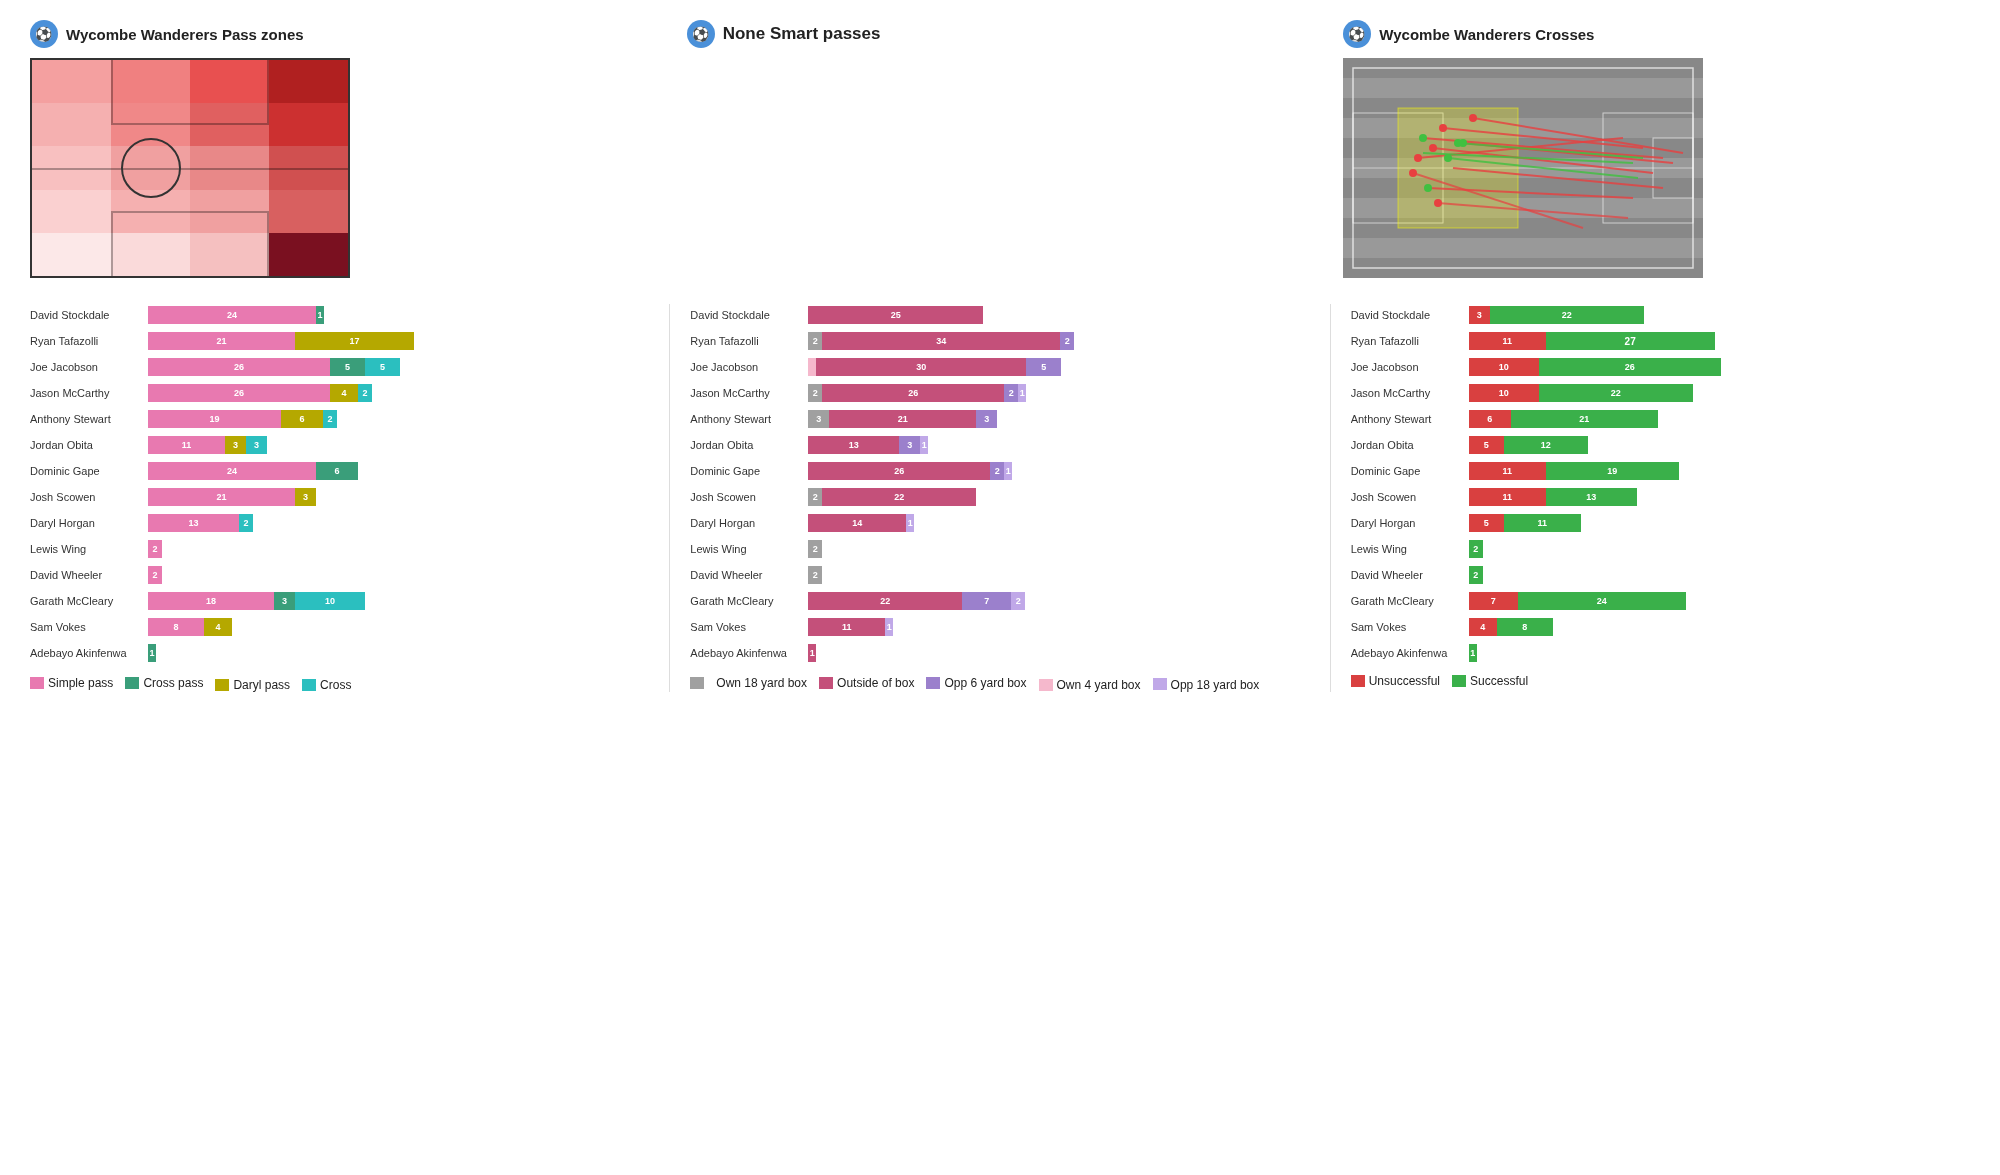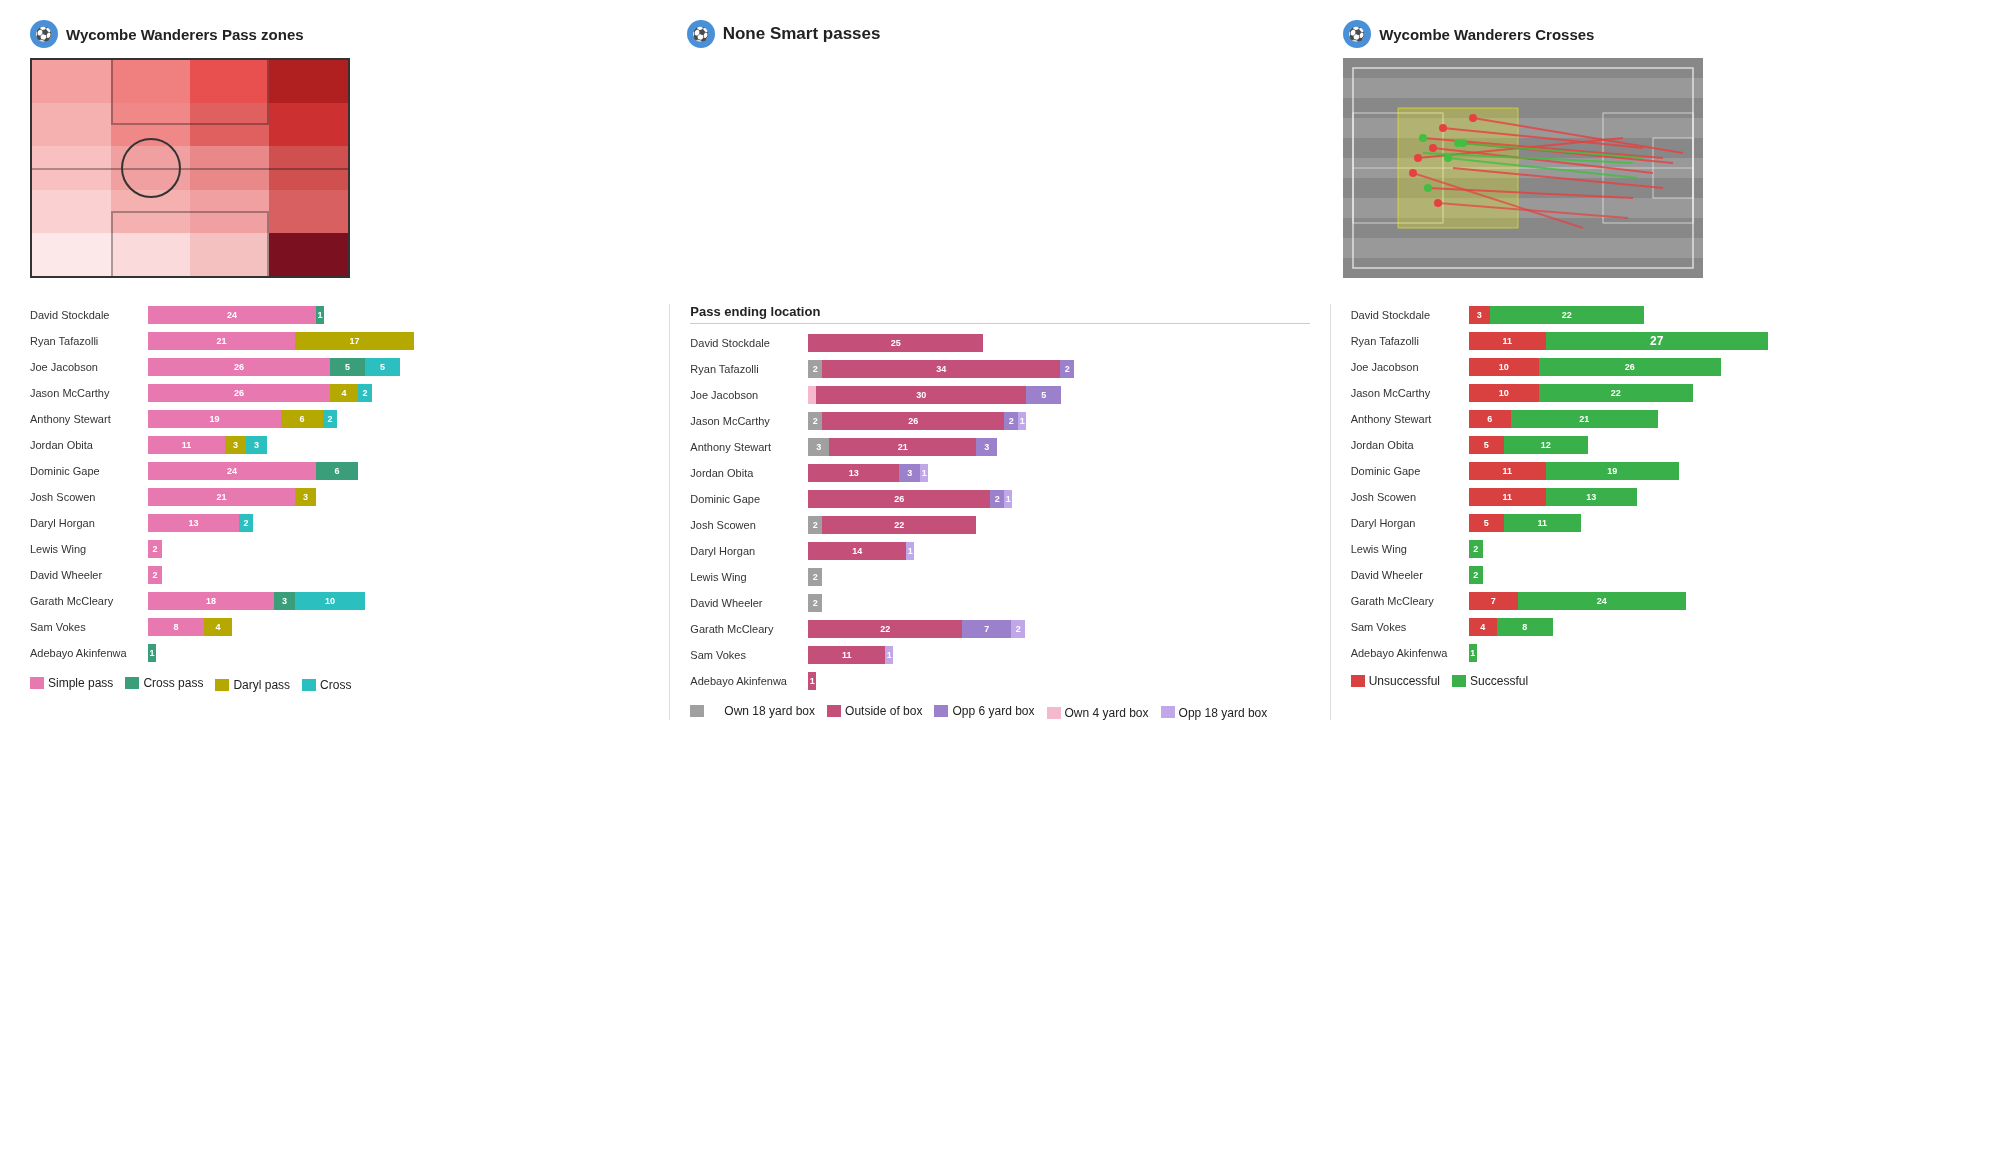--- a/index.html
+++ b/index.html
@@ -241,21 +241,20 @@
           <span>Daryl pass</span>
         </div>
         <div style="display:flex; align-items:center; gap:4px; margin-top:4px;">
           <div style="width:14px; height:12px; background:#2bbfbf;"></div>
           <span>Cross</span>
         </div>
       </div>
     </div>
 
     <div style="flex:1; padding:0 20px; border-right:1px solid #ddd;">
-      <div style="font-size:13px; font-weight:bold; margin-bottom:8px; border-bottom:1px solid #ccc; padding-bottom:4px;">Pass ending location</div>
 
       <div id="pass-end-rows">
           <div style="display: flex; align-items: center; margin-bottom: 4px; height: 22px;">
             <div style="width: 118px; font-size: 11px; color: rgb(51, 51, 51); flex-shrink: 0; text-align: left; padding-right: 4px; white-space: nowrap; overflow: hidden; text-overflow: ellipsis;">David Stockdale</div>
             <div style="display: flex; align-items: center; height: 18px;">
               <div style="height: 18px; width: 175px; background: rgb(196, 80, 122); display: flex; align-items: center; justify-content: center; font-size: 9px; color: rgb(255, 255, 255); font-weight: bold; min-width: 8px;">25</div>
             </div>
           </div>
           <div style="display: flex; align-items: center; margin-bottom: 4px; height: 22px;">
             <div style="width: 118px; font-size: 11px; color: rgb(51, 51, 51); flex-shrink: 0; text-align: left; padding-right: 4px; white-space: nowrap; overflow: hidden; text-overflow: ellipsis;">Ryan Tafazolli</div>
@@ -349,21 +348,21 @@
           </div>
           <div style="display: flex; align-items: center; margin-bottom: 4px; height: 22px;">
             <div style="width: 118px; font-size: 11px; color: rgb(51, 51, 51); flex-shrink: 0; text-align: left; padding-right: 4px; white-space: nowrap; overflow: hidden; text-overflow: ellipsis;">Adebayo Akinfenwa</div>
             <div style="display: flex; align-items: center; height: 18px;">
               <div style="height: 18px; width: 8px; background: rgb(196, 80, 122); display: flex; align-items: center; justify-content: center; font-size: 9px; color: rgb(255, 255, 255); font-weight: bold; min-width: 8px;">1</div>
             </div>
           </div>
         </div>
 
       <div style="display:flex; flex-wrap:wrap; gap:4px 12px; margin-top:10px;">
-        <div style="display:flex; align-items:center; gap:20px;">
+        <div style="display:flex; align-items:center; gap:12px;">
           <div style="width:14px; height:12px; background:#a0a0a0;"></div>
           <span>Own 18 yard box</span>
         </div>
         <div style="display:flex; align-items:center; gap:4px;">
           <div style="width:14px; height:12px; background:#c4507a;"></div>
           <span>Outside of box</span>
         </div>
         <div style="display:flex; align-items:center; gap:4px;">
           <div style="width:14px; height:12px; background:#9b80cc;"></div>
           <span>Opp 6 yard box</span>
@@ -386,21 +385,21 @@
             <div style="width: 118px; font-size: 11px; color: rgb(51, 51, 51); flex-shrink: 0; text-align: left; padding-right: 4px; white-space: nowrap; overflow: hidden; text-overflow: ellipsis;">David Stockdale</div>
             <div style="display: flex; align-items: center; height: 18px;">
               <div style="height: 18px; width: 21px; background: rgb(217, 64, 64); display: flex; align-items: center; justify-content: center; font-size: 9px; color: rgb(255, 255, 255); font-weight: bold; min-width: 8px;">3</div>
               <div style="height: 18px; width: 154px; background: rgb(58, 176, 74); display: flex; align-items: center; justify-content: center; font-size: 9px; color: rgb(255, 255, 255); font-weight: bold; min-width: 8px;">22</div>
             </div>
           </div>
           <div style="display: flex; align-items: center; margin-bottom: 4px; height: 22px;">
             <div style="width: 118px; font-size: 11px; color: rgb(51, 51, 51); flex-shrink: 0; text-align: left; padding-right: 4px; white-space: nowrap; overflow: hidden; text-overflow: ellipsis;">Ryan Tafazolli</div>
             <div style="display: flex; align-items: center; height: 18px;">
               <div style="height: 18px; width: 77px; background: rgb(217, 64, 64); display: flex; align-items: center; justify-content: center; font-size: 9px; color: rgb(255, 255, 255); font-weight: bold; min-width: 8px;">11</div>
-              <div style="height: 18px; width: 222px; background: rgb(58, 176, 74); display: flex; align-items: center; justify-content: center; font-size: 12px; color: rgb(255, 255, 255); font-weight: bold; min-width: 8px;">27</div>
+              <div style="height: 18px; width: 169px; background: rgb(58, 176, 74); display: flex; align-items: center; justify-content: center; font-size: 10px; color: rgb(255, 255, 255); font-weight: bold; min-width: 8px;">27</div>
             </div>
           </div>
           <div style="display: flex; align-items: center; margin-bottom: 4px; height: 22px;">
             <div style="width: 118px; font-size: 11px; color: rgb(51, 51, 51); flex-shrink: 0; text-align: left; padding-right: 4px; white-space: nowrap; overflow: hidden; text-overflow: ellipsis;">Joe Jacobson</div>
             <div style="display: flex; align-items: center; height: 18px;">
               <div style="height: 18px; width: 70px; background: rgb(217, 64, 64); display: flex; align-items: center; justify-content: center; font-size: 9px; color: rgb(255, 255, 255); font-weight: bold; min-width: 8px;">10</div>
               <div style="height: 18px; width: 182px; background: rgb(58, 176, 74); display: flex; align-items: center; justify-content: center; font-size: 9px; color: rgb(255, 255, 255); font-weight: bold; min-width: 8px;">26</div>
             </div>
           </div>
           <div style="display: flex; align-items: center; margin-bottom: 4px; height: 22px;">

